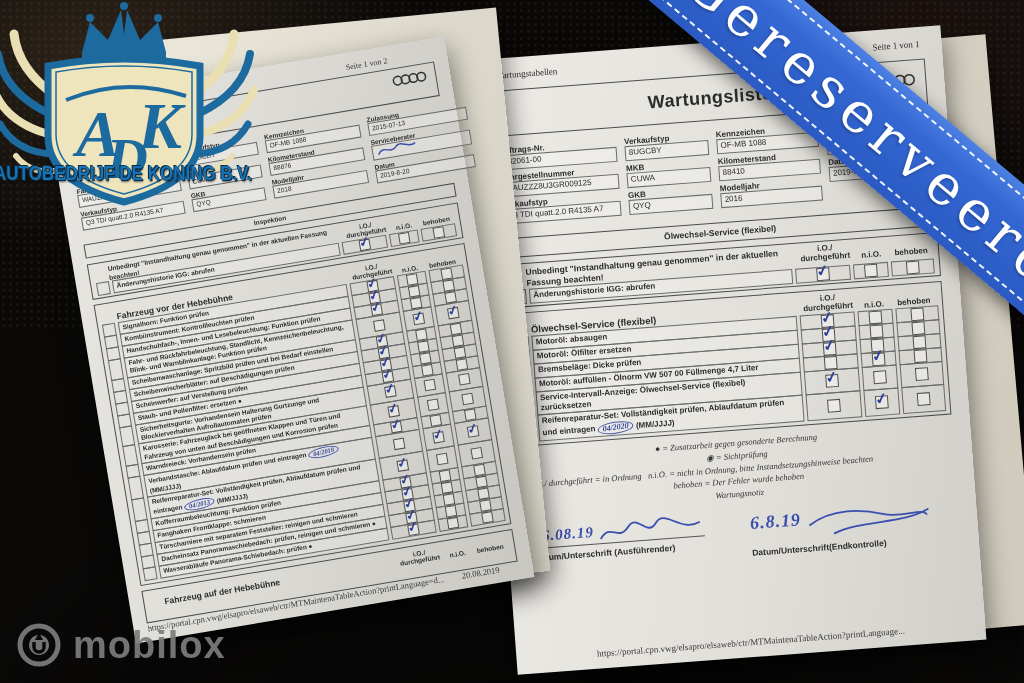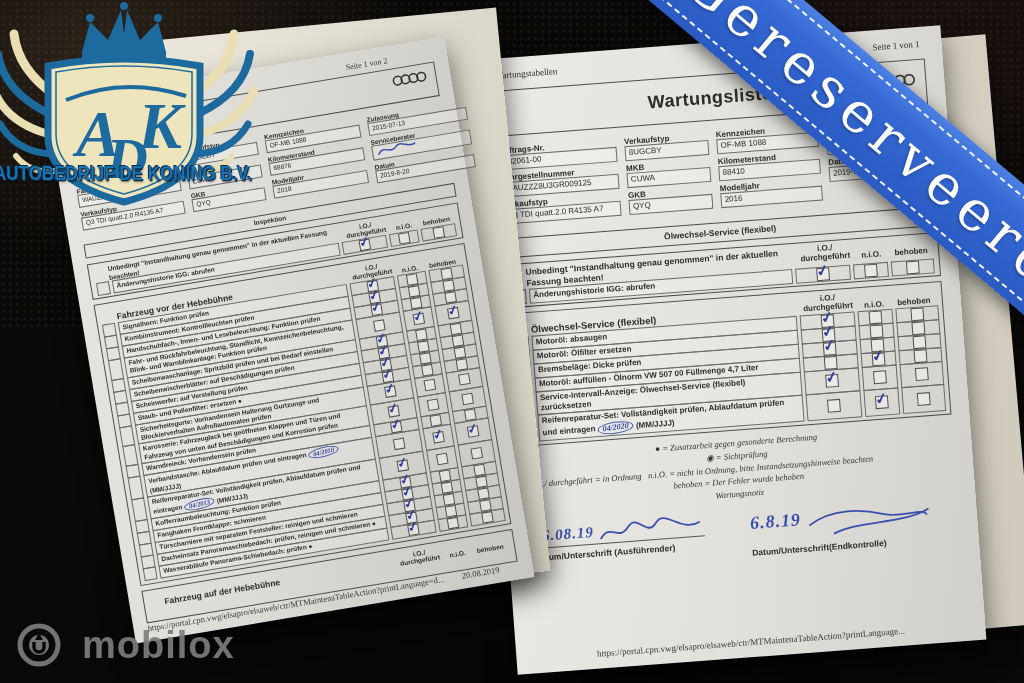--- a/index.html
+++ b/index.html
@@ -116,21 +116,21 @@
   .banner-text{color:#fff;font-family:"DejaVu Serif","Liberation Serif",serif;font-size:56px;
     letter-spacing:7px;text-shadow:0 2px 3px rgba(0,0,0,.25);white-space:nowrap;}
 
   #logo{position:absolute;left:-10px;top:-4px;width:268px;height:214px;z-index:50;}
   .company{position:absolute;left:4px;top:168px;width:256px;text-align:center;
     font-weight:bold;font-size:17px;letter-spacing:0px;color:#1873b4;
     text-shadow:1px 1px 0 #0a2b45,-1px -1px 0 #0a2b45,1px 2px 2px rgba(0,0,0,.6);
     transform:scaleY(1.15);white-space:nowrap;}
 
   #watermark{position:absolute;left:16px;top:622px;z-index:55;display:flex;align-items:center;
-    gap:20px;opacity:.92;}
+    gap:11px;opacity:.92;}
   .wm-text{color:#7d7d7d;font-size:38px;font-weight:bold;letter-spacing:1px;}
 </style>
 </head>
 <body>
 
 <div class="bg-tex"></div>
 <div class="dots"></div>
 
 <div id="sheet-behind-right" class="sheet"></div>
 <div id="sheet-behind-left" class="sheet"></div>

